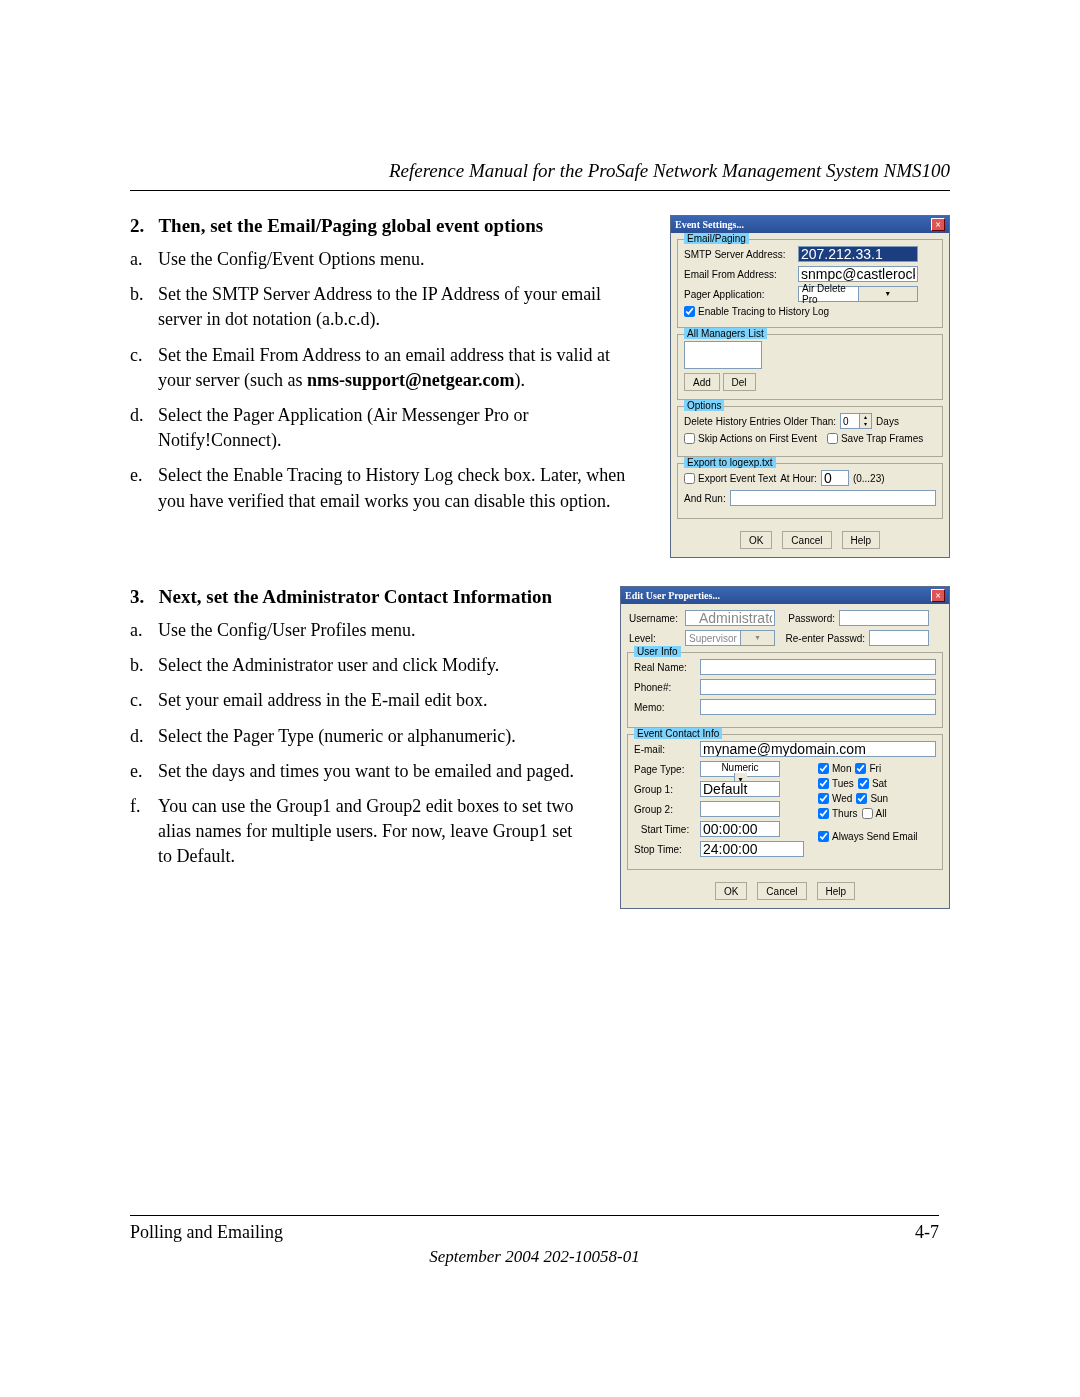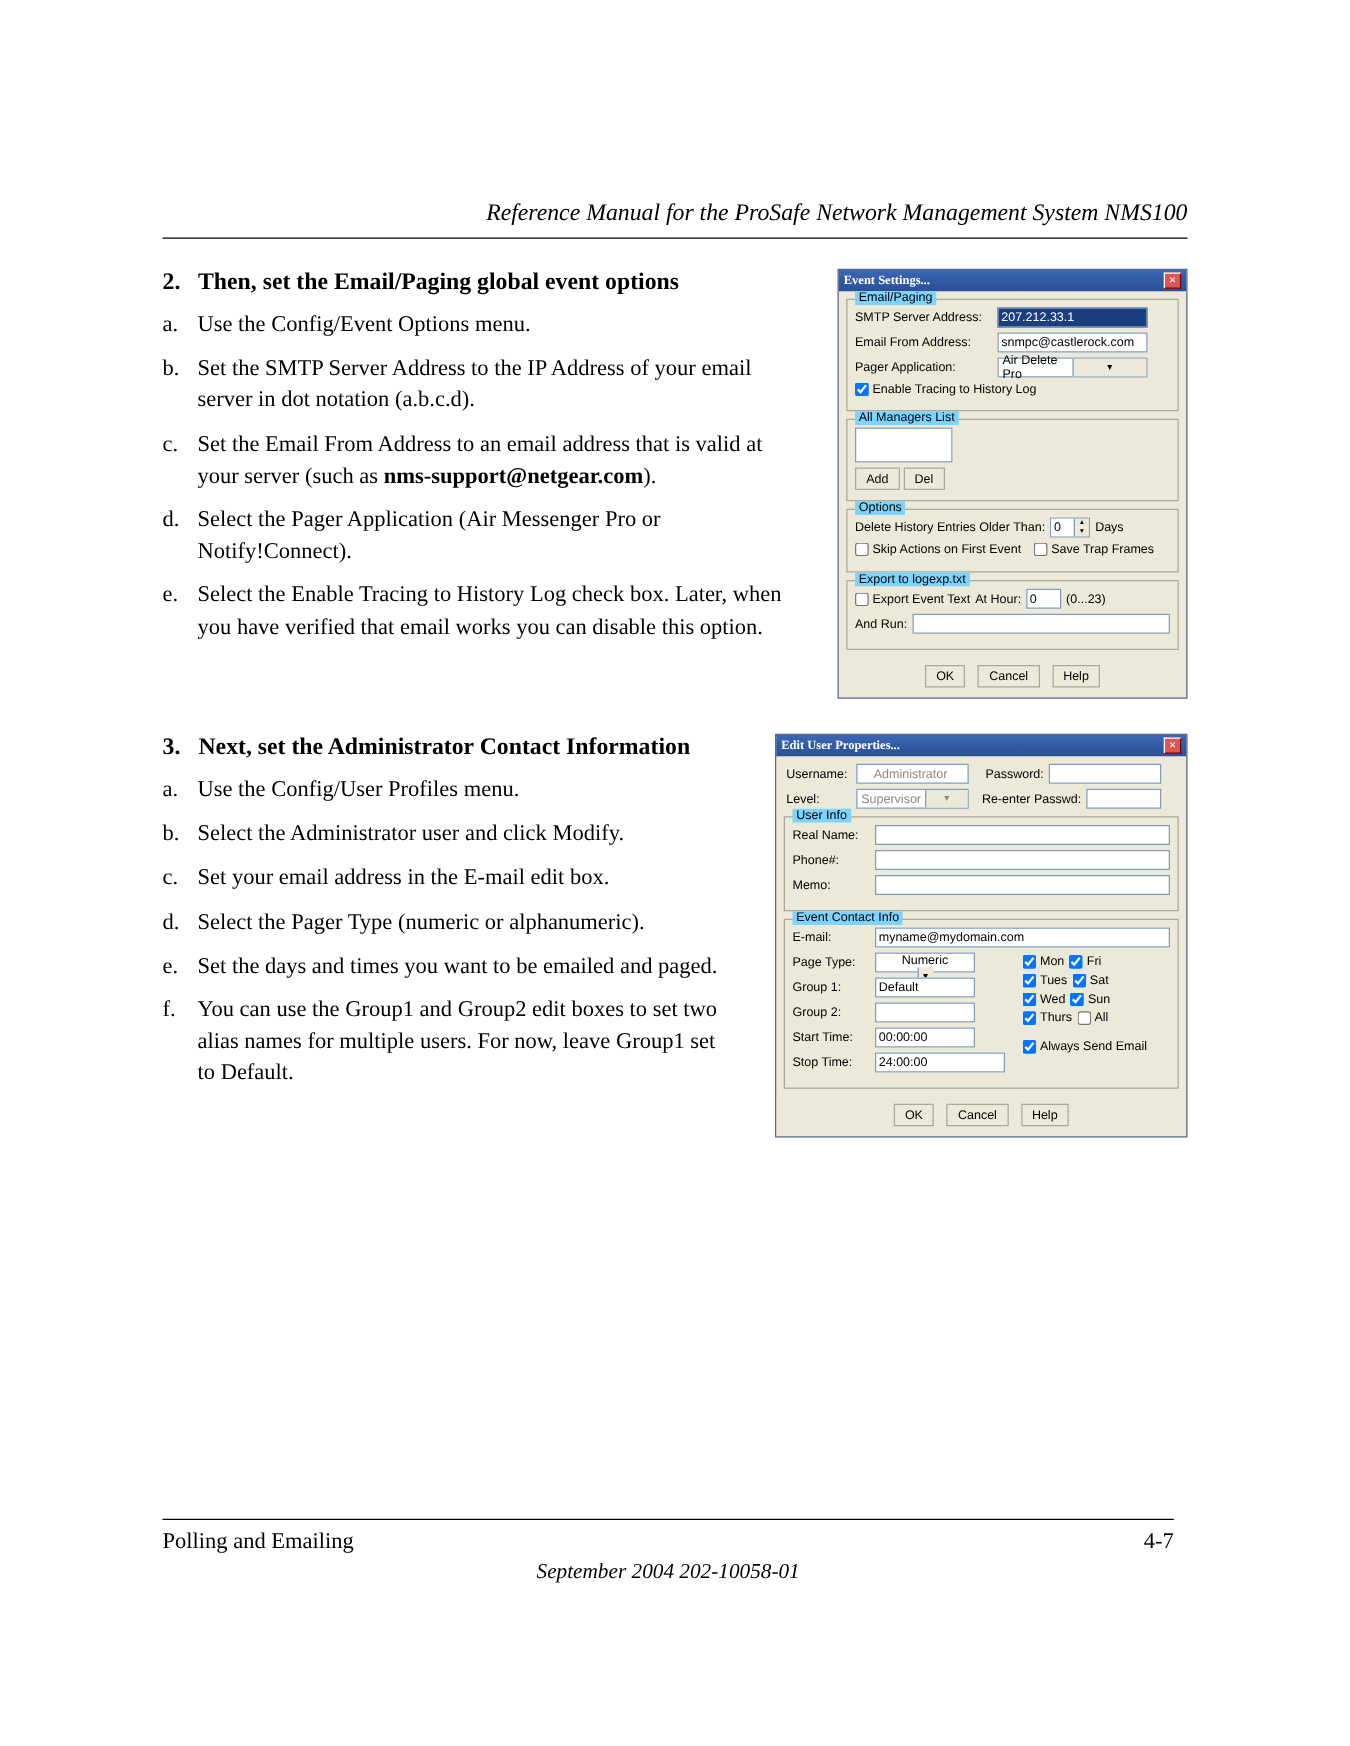--- a/index.html
+++ b/index.html
@@ -16,21 +16,21 @@
   .row { display: flex; align-items: flex-start; gap: 30px; }
   .col-text { flex: 1; }
   .col-fig { flex: 0 0 auto; }
 
   
   .dlg { font-family: Tahoma, Arial, sans-serif; font-size: 10px; color: #000; background: #ece9d8; border: 1px solid #5a6a8a; }
   .dlg .titlebar { background: linear-gradient(#3b67b5, #2a4f95); color: #fff; font-weight: bold; padding: 2px 4px; display: flex; justify-content: space-between; align-items: center; font-family: Liberation Serif, serif; }
   .dlg .close-x { width: 14px; height: 13px; background: #d55; color: #fff; text-align: center; line-height: 12px; font-size: 10px; border: 1px solid #7a3; border-color:#fff #600 #600 #fff; }
   .grp { border: 1px solid #aca899; margin: 6px; padding: 6px 6px 8px 6px; position: relative; }
   .grp-title { position: absolute; top: -7px; left: 6px; background: #7dd3fc; padding: 0 3px; font-size: 10px; }
-  .inp { font-family: Tahoma, Arial, sans-serif; font-size: 10px; border: 1px solid #7f9db9; background: #fff; height: 16px; padding: 0 2px; }
+  .inp { font-family: Tahoma, Arial, sans-serif; font-size: 14px; border: 1px solid #7f9db9; background: #fff; height: 16px; padding: 0 2px; }
   .inp.sel { background:#1a3e80; color:#fff; }
   .btn { font-family: Tahoma, Arial, sans-serif; font-size: 10px; background: #ece9d8; border: 1px solid #aca899; height: 18px; padding: 0 8px; cursor: pointer; }
   .cbx { display:inline-flex; align-items:center; gap:3px; }
   .cbx input{width:11px;height:11px;}
   .fl { display:flex; align-items:center; gap:4px; margin-bottom:4px;}
   .lbl { display:inline-block; }
   .spin { display:inline-flex; border:1px solid #7f9db9; background:#fff; height:16px;}
   .spin input{border:0;width:18px;font-size:10px;padding:0 2px;}
   .spin .arrows{width:12px;display:flex;flex-direction:column;}
   .spin .arrows div{flex:1;background:#ece9d8;border-left:1px solid #7f9db9;font-size:6px;text-align:center;line-height:7px;}
@@ -259,21 +259,21 @@
                 </div>
               <div class="fl">
                   <span class="lbl" style="width:62px;">Group 1:</span>
                   <input class="inp" style="width: 80px;" value="Default">
                 </div>
               <div class="fl">
                   <span class="lbl" style="width:62px;">Group 2:</span>
                   <input class="inp" style="width: 80px;">
                 </div>
               <div class="fl">
-                  <span class="lbl" style="width:62px;">Start Time:</span>
+                  <span class="lbl" style="width:62px;text-align:center;">Start Time:</span>
                   <input class="inp" style="width: 80px;" value="00:00:00">
                 </div>
               <div class="fl">
                   <span class="lbl" style="width:62px;">Stop Time:</span>
                   <input class="inp" style="width: 104px;" value="24:00:00">
                 </div>
             </div>
             <div style="width:118px; padding-top:2px;">
               <div class="fl">
                   <label class="cbx">

